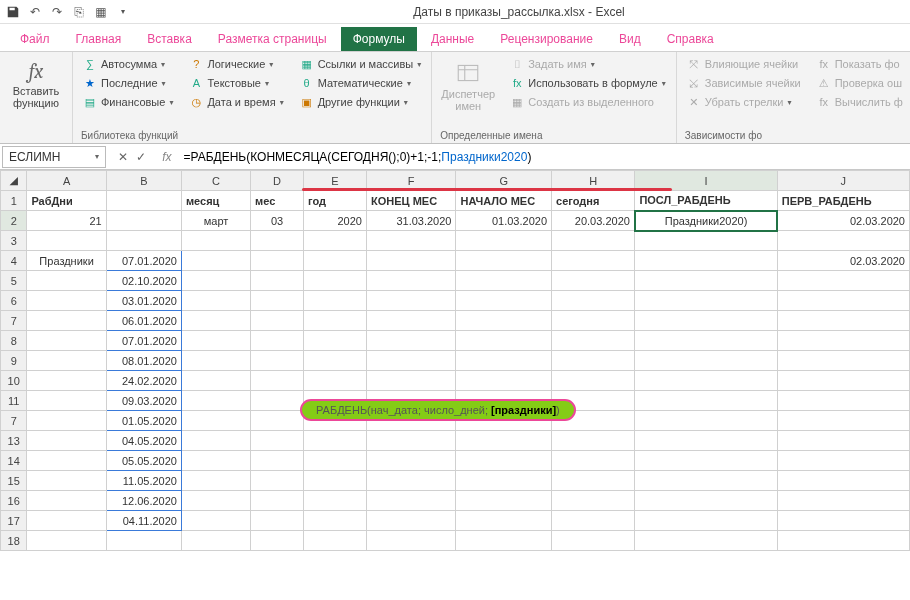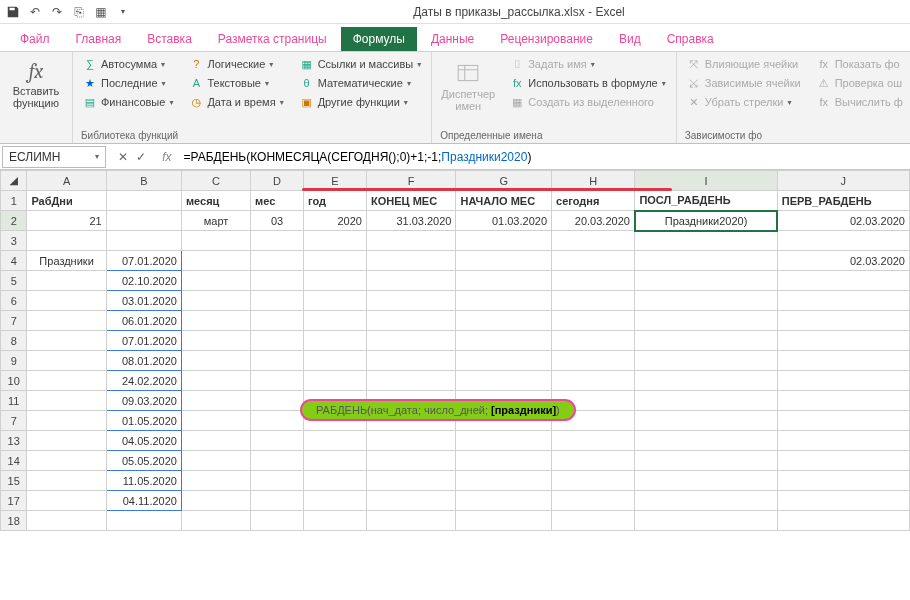--- a/index.html
+++ b/index.html
@@ -440,20 +440,33 @@
           <td></td>
           <td></td>
           <td></td>
           <td></td>
           <td></td>
           <td></td>
           <td></td>
           <td></td>
         </tr>
   <tr>
+          <th>16</th>
+          <td></td>
+          <td class="blue-range">12.06.2020</td>
+          <td></td>
+          <td></td>
+          <td></td>
+          <td></td>
+          <td></td>
+          <td></td>
+          <td></td>
+          <td></td>
+        </tr>
+  <tr>
           <th>17</th>
           <td></td>
           <td class="blue-range">04.11.2020</td>
           <td></td>
           <td></td>
           <td></td>
           <td></td>
           <td></td>
           <td></td>
           <td></td>

